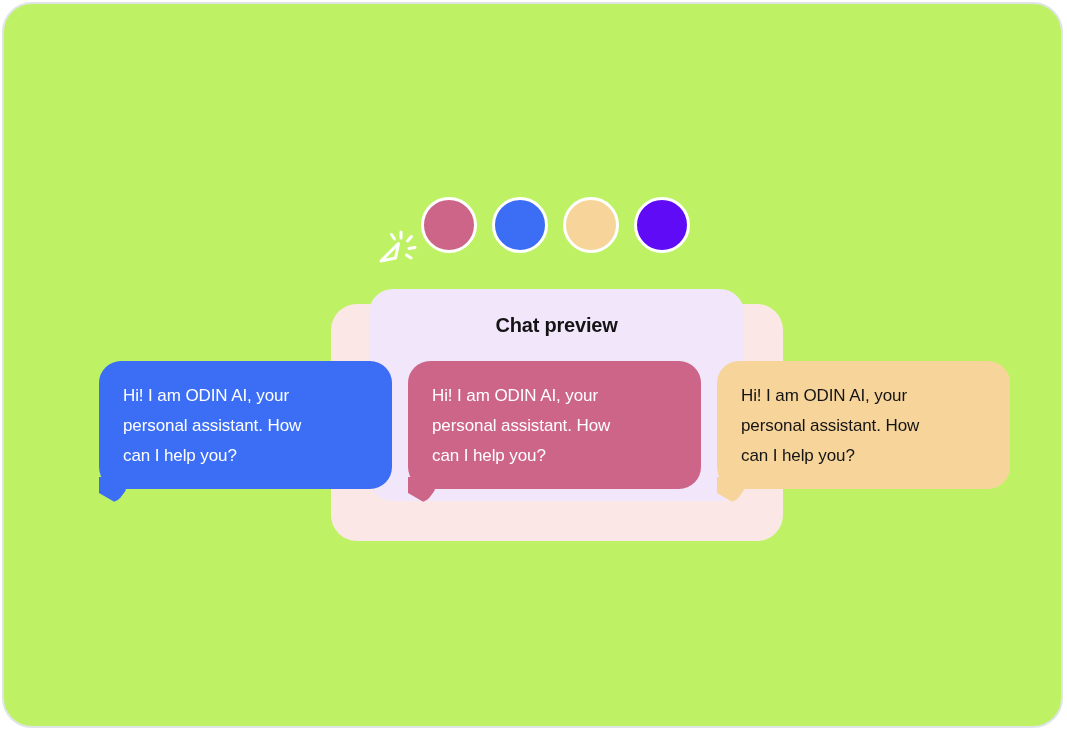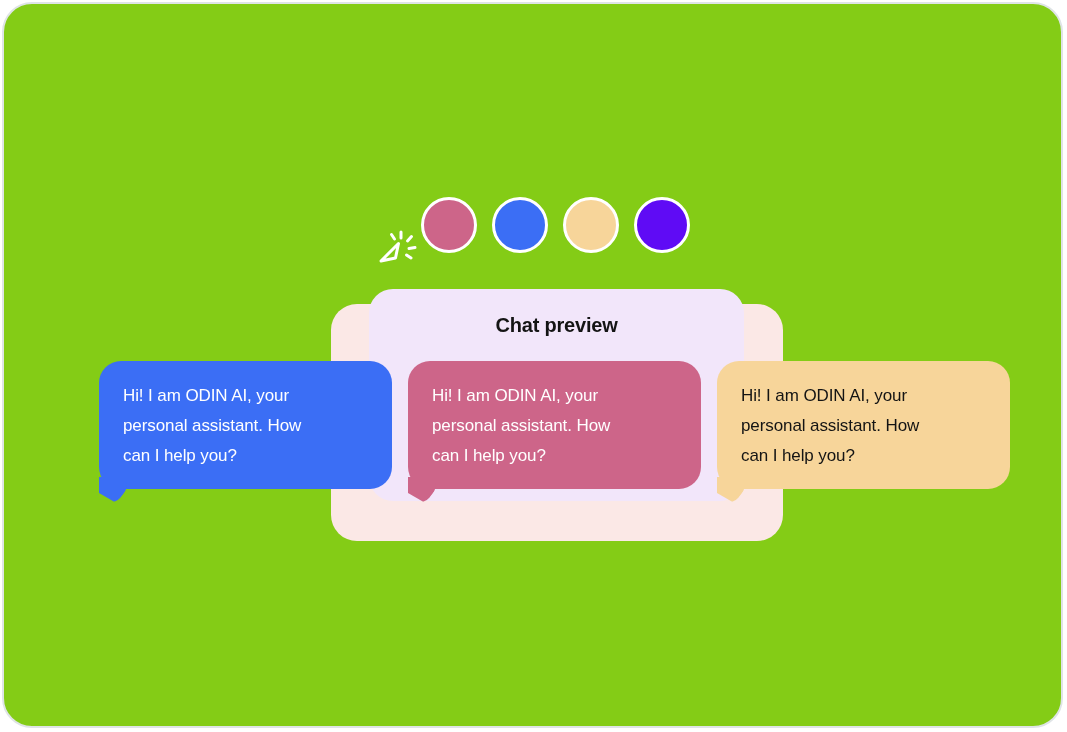--- a/index.html
+++ b/index.html
@@ -15,21 +15,21 @@
   }
 
   
   .frame {
     position: absolute;
     left: 2px;
     top: 2px;
     width: 1061px;
     height: 726px;
     box-sizing: border-box;
-    background: #84cc16;
+    background: #bef264;
     border: 2px solid #dfe4e6;
     border-radius: 30px;
     overflow: hidden;
   }
 
   
   .swatch-row {
     position: absolute;
     left: 417px;
     top: 193px;

